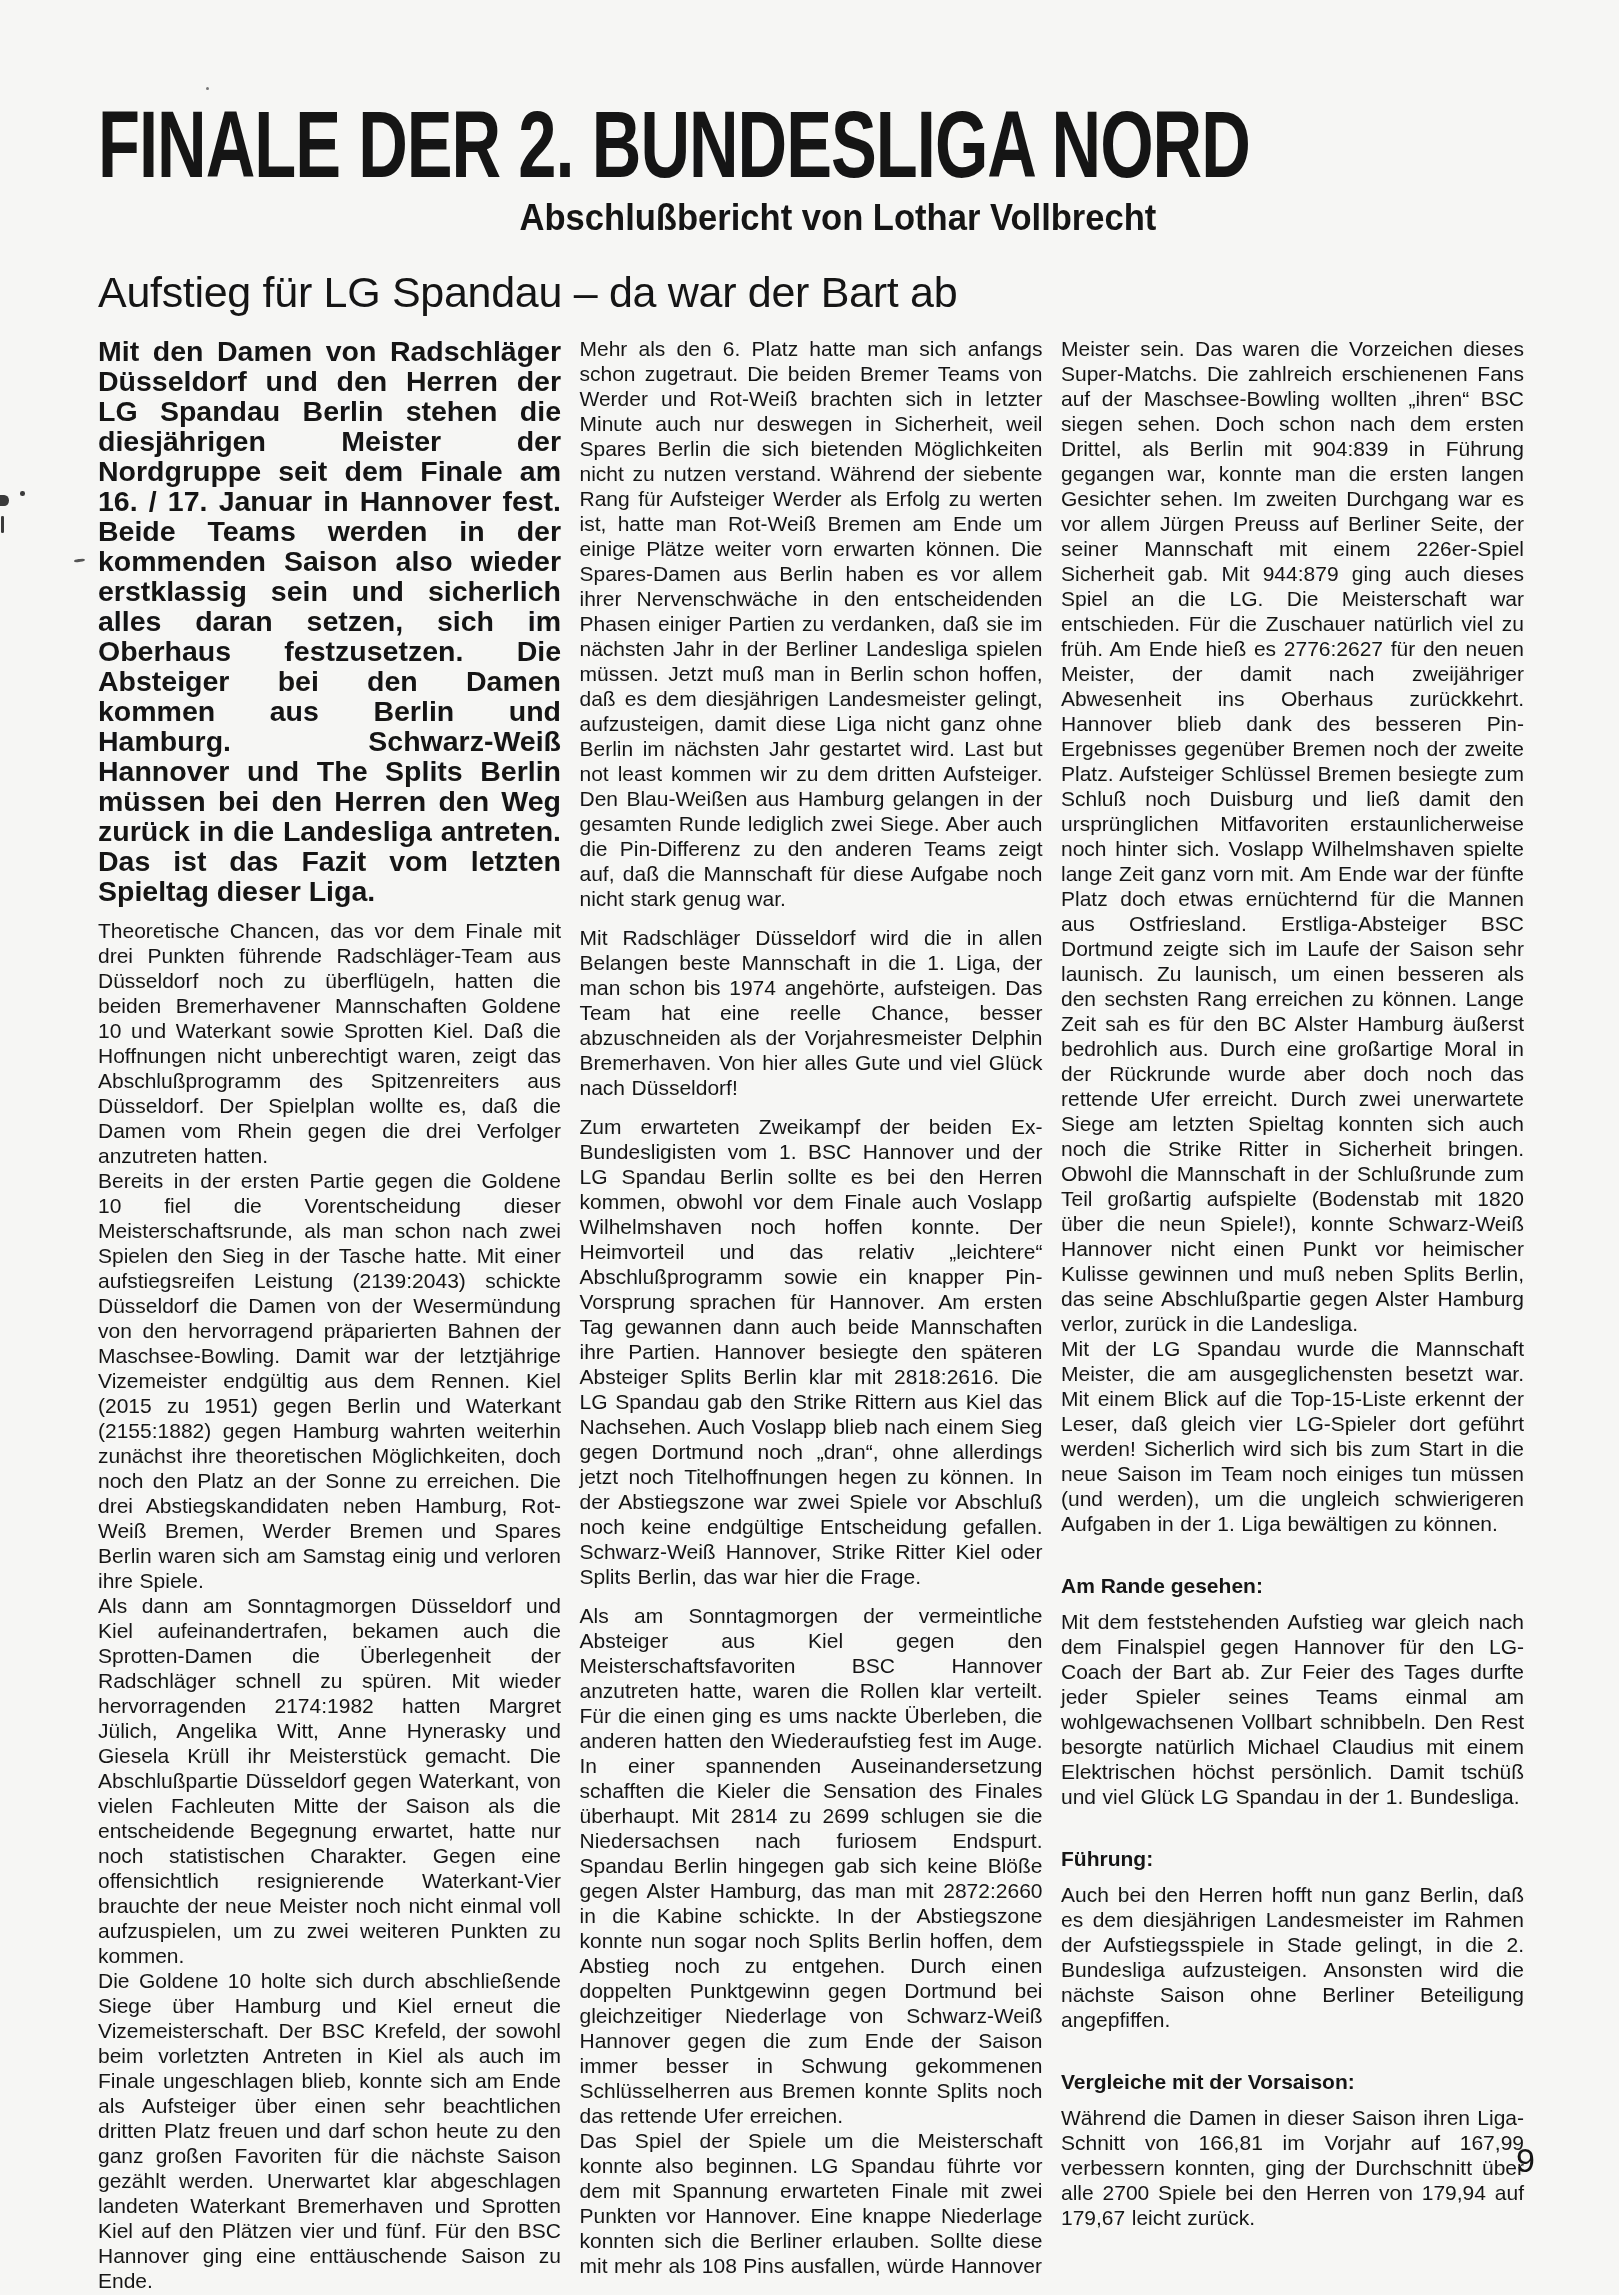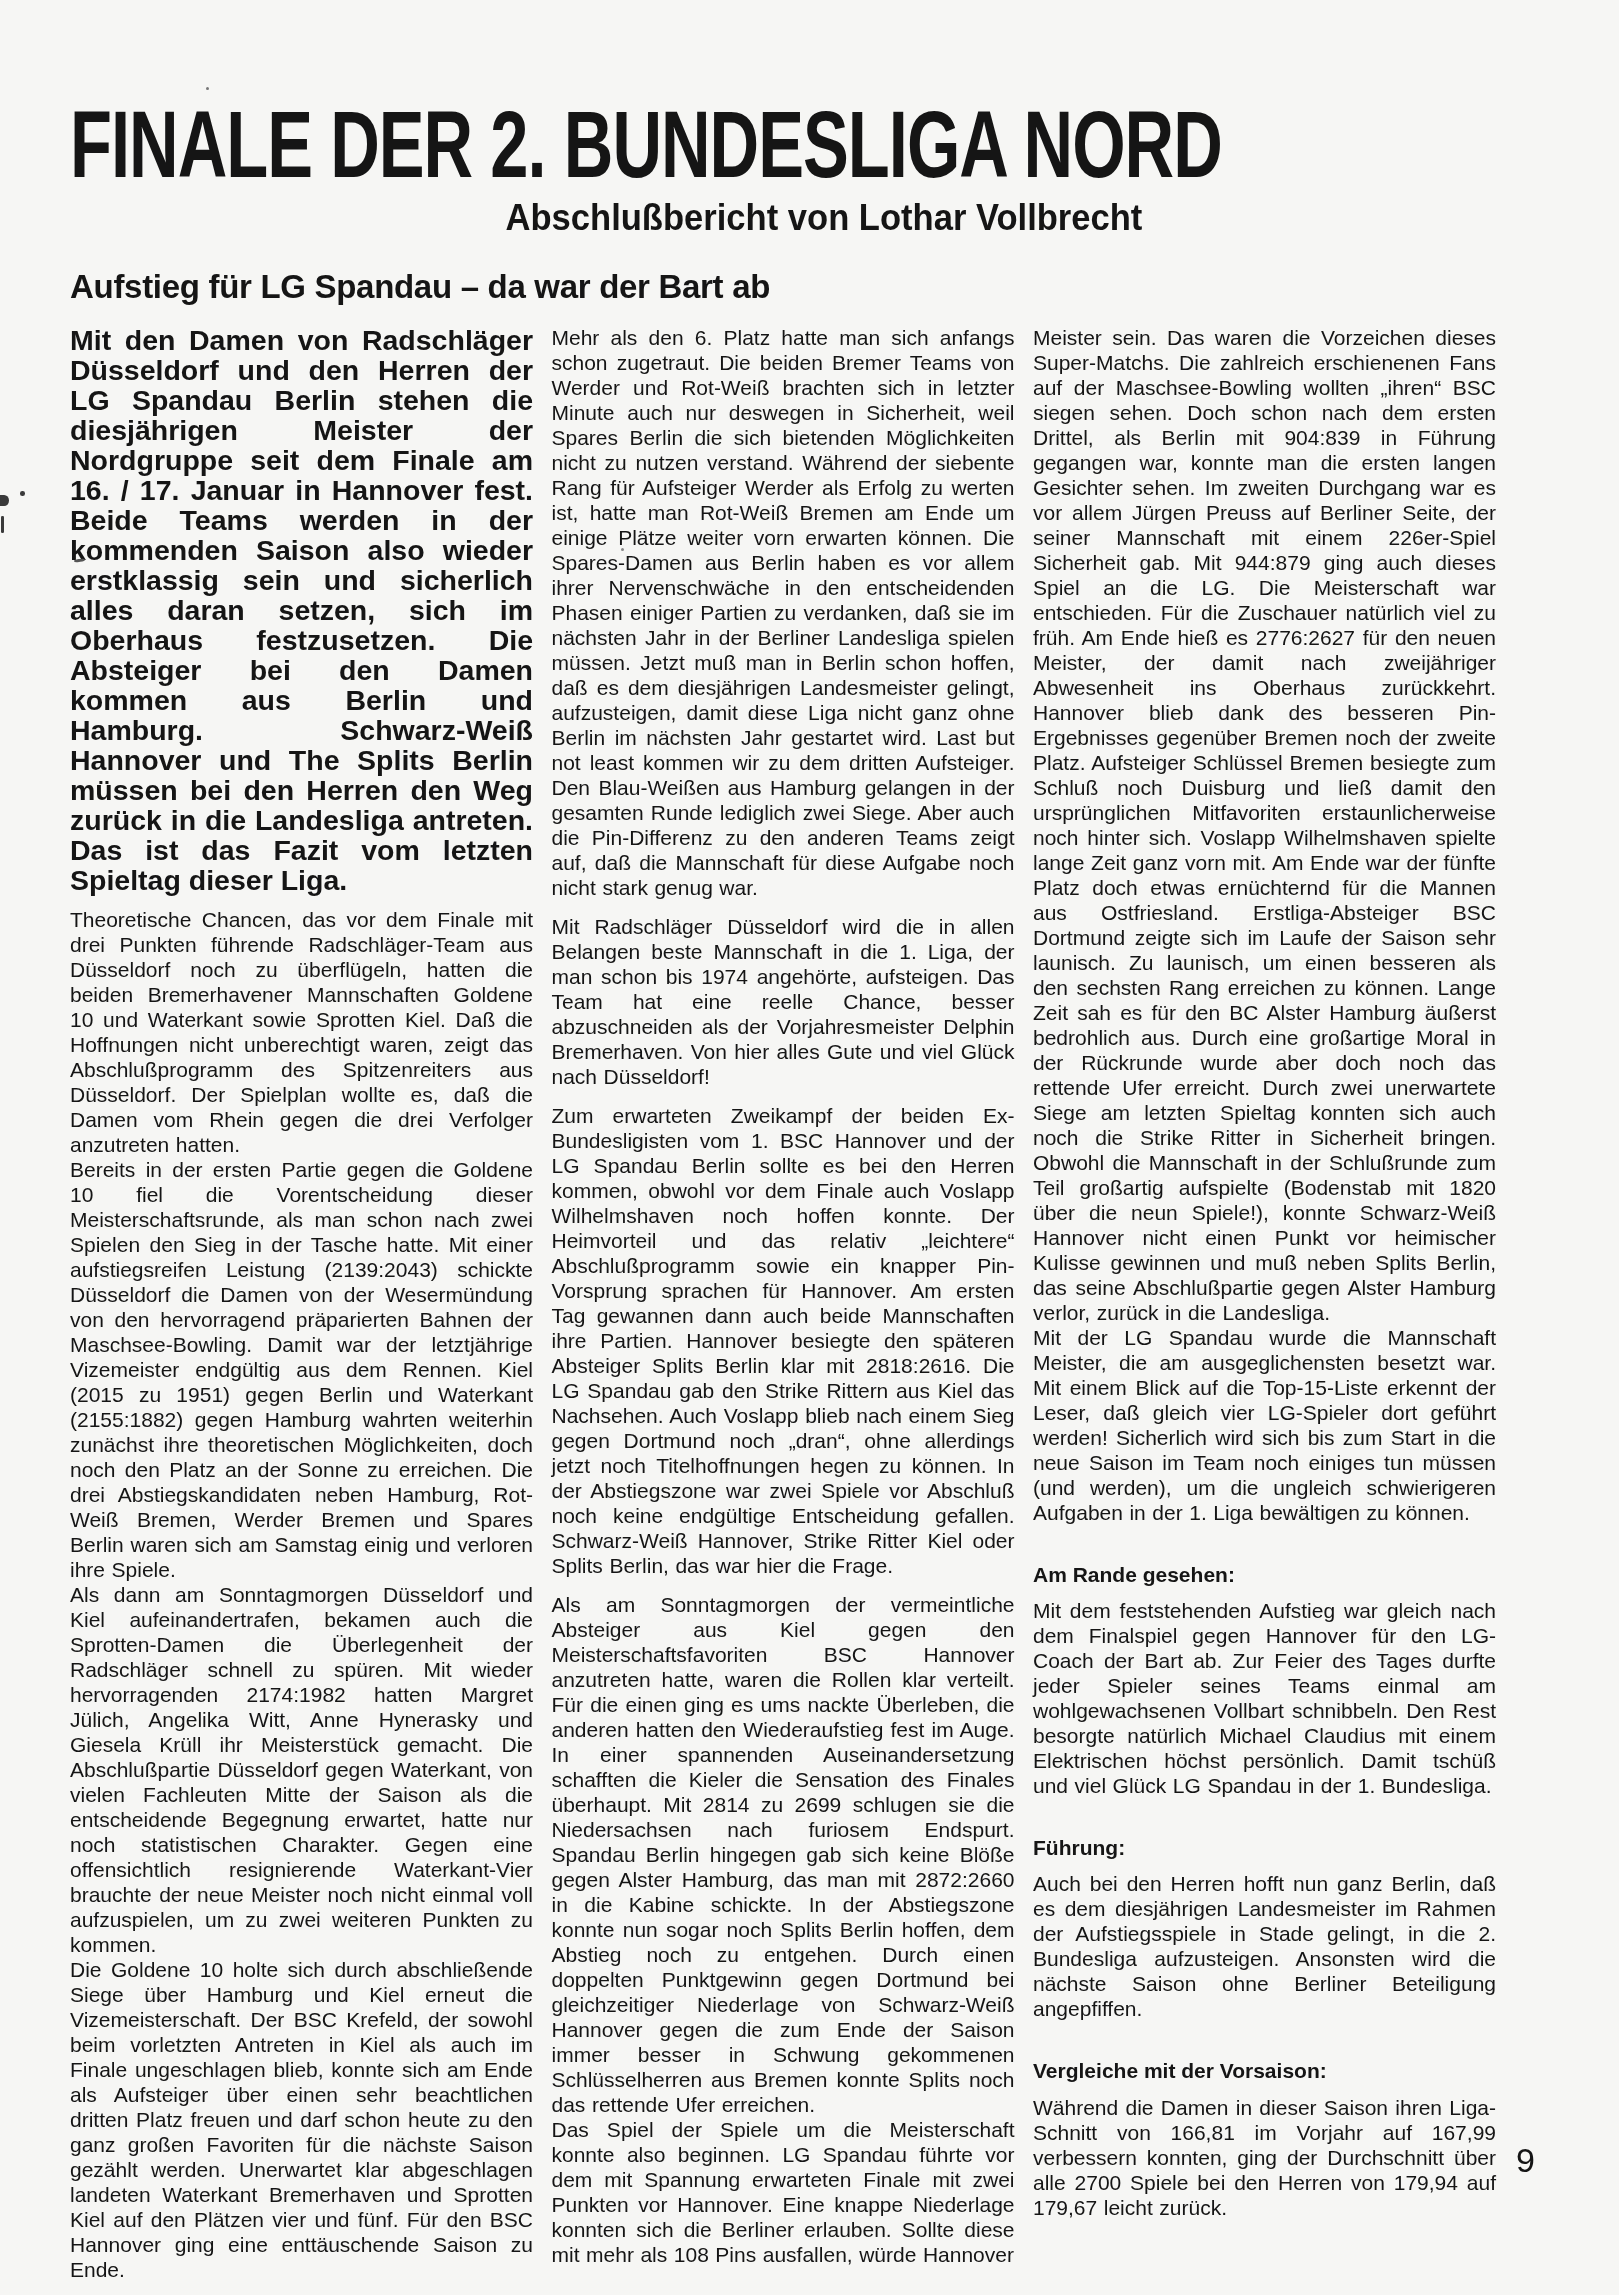--- a/index.html
+++ b/index.html
@@ -5,21 +5,21 @@
   html, body { margin: 0; padding: 0; background: #e8e8e6; }
   .page {
     position: relative;
     width: 1619px;
     height: 2295px;
     background: #f6f6f4;
     font-family: "Liberation Sans", "DejaVu Sans", sans-serif;
     color: #151515;
     overflow: hidden;
   }
-  .content { padding: 0 67px 0 70px; }
+  .content { padding: 0 67px 0 98px; }
 
   .masthead { padding-top: 98px; }
   .title {
     margin: 0;
     line-height: 1;
     white-space: nowrap;
     font-weight: bold;
   }
   .title .squeeze {
     display: inline-block;
@@ -36,22 +36,22 @@
     line-height: 1.05;
   }
   .subtitle .squeeze {
     display: inline-block;
     transform: scaleX(0.96);
     transform-origin: right top;
     white-space: nowrap;
   }
   .headline {
     margin: 34px 0 0 0;
-    font-size: 33px;
-    font-weight: bold;
+    font-size: 43px;
+    font-weight: normal;
     letter-spacing: -0.3px;
     line-height: 1.05;
   }
 
   .columns {
     display: flex;
     gap: 18.5px;
     margin-top: 20px;
   }
   .col {

